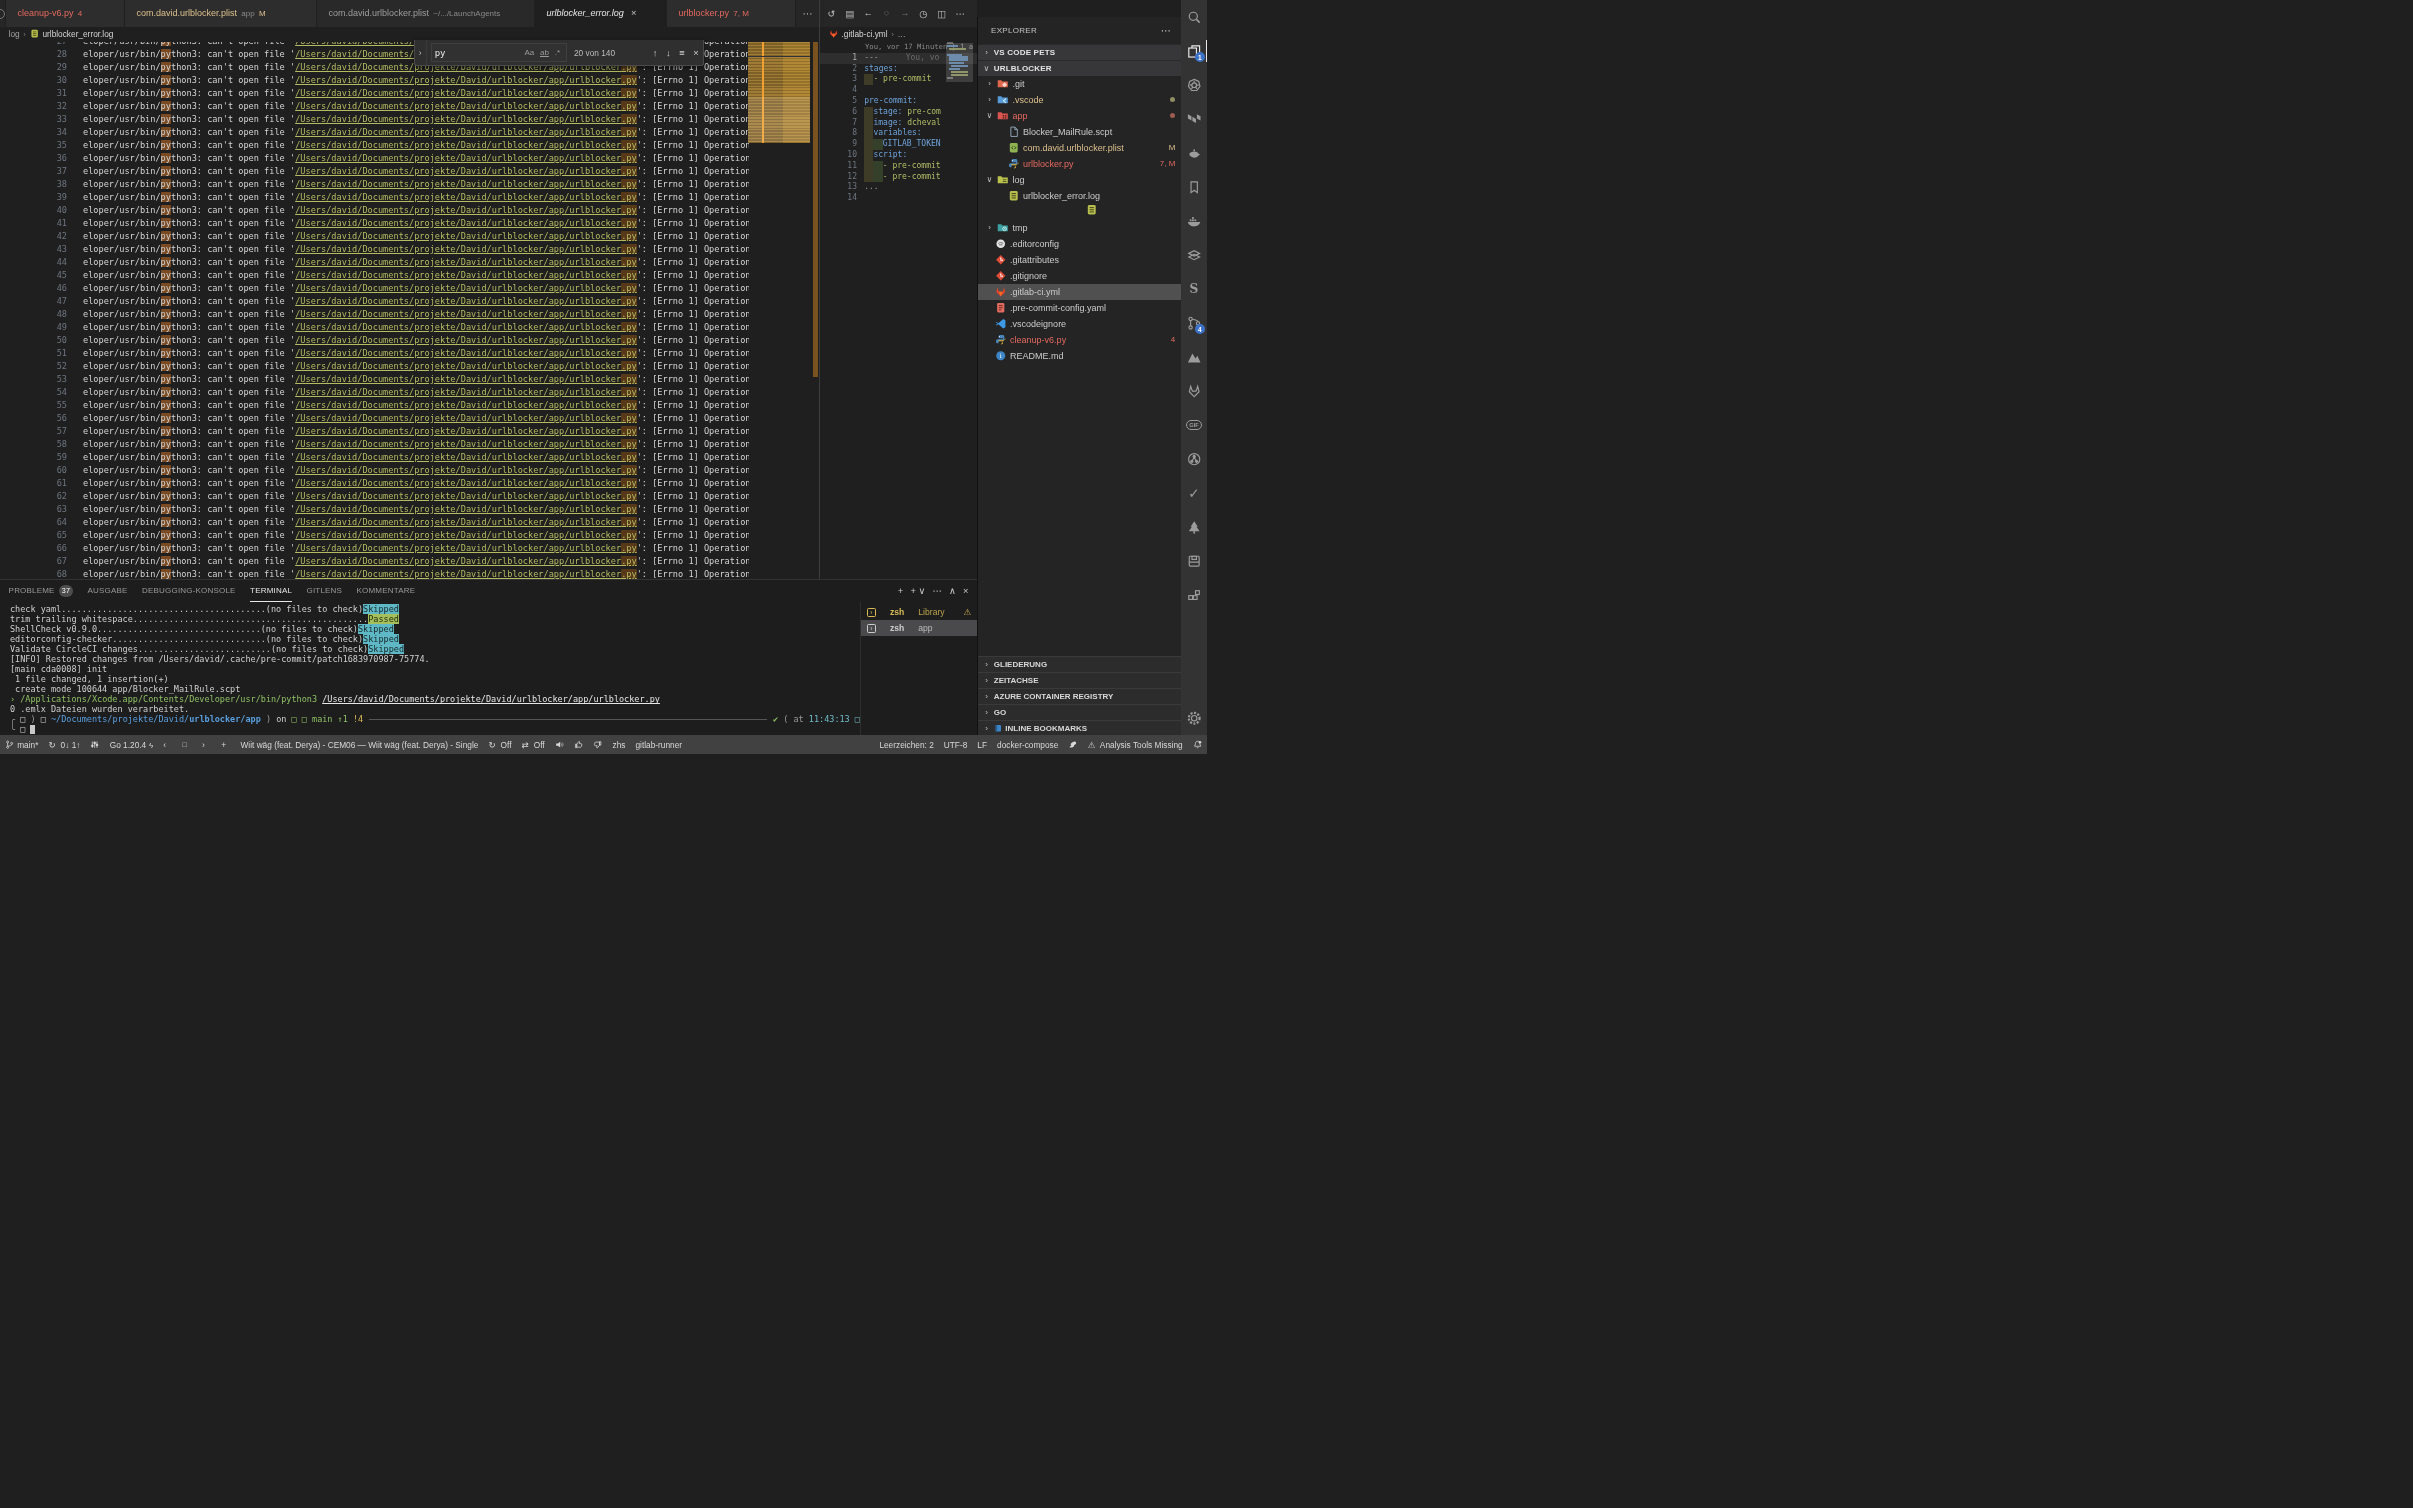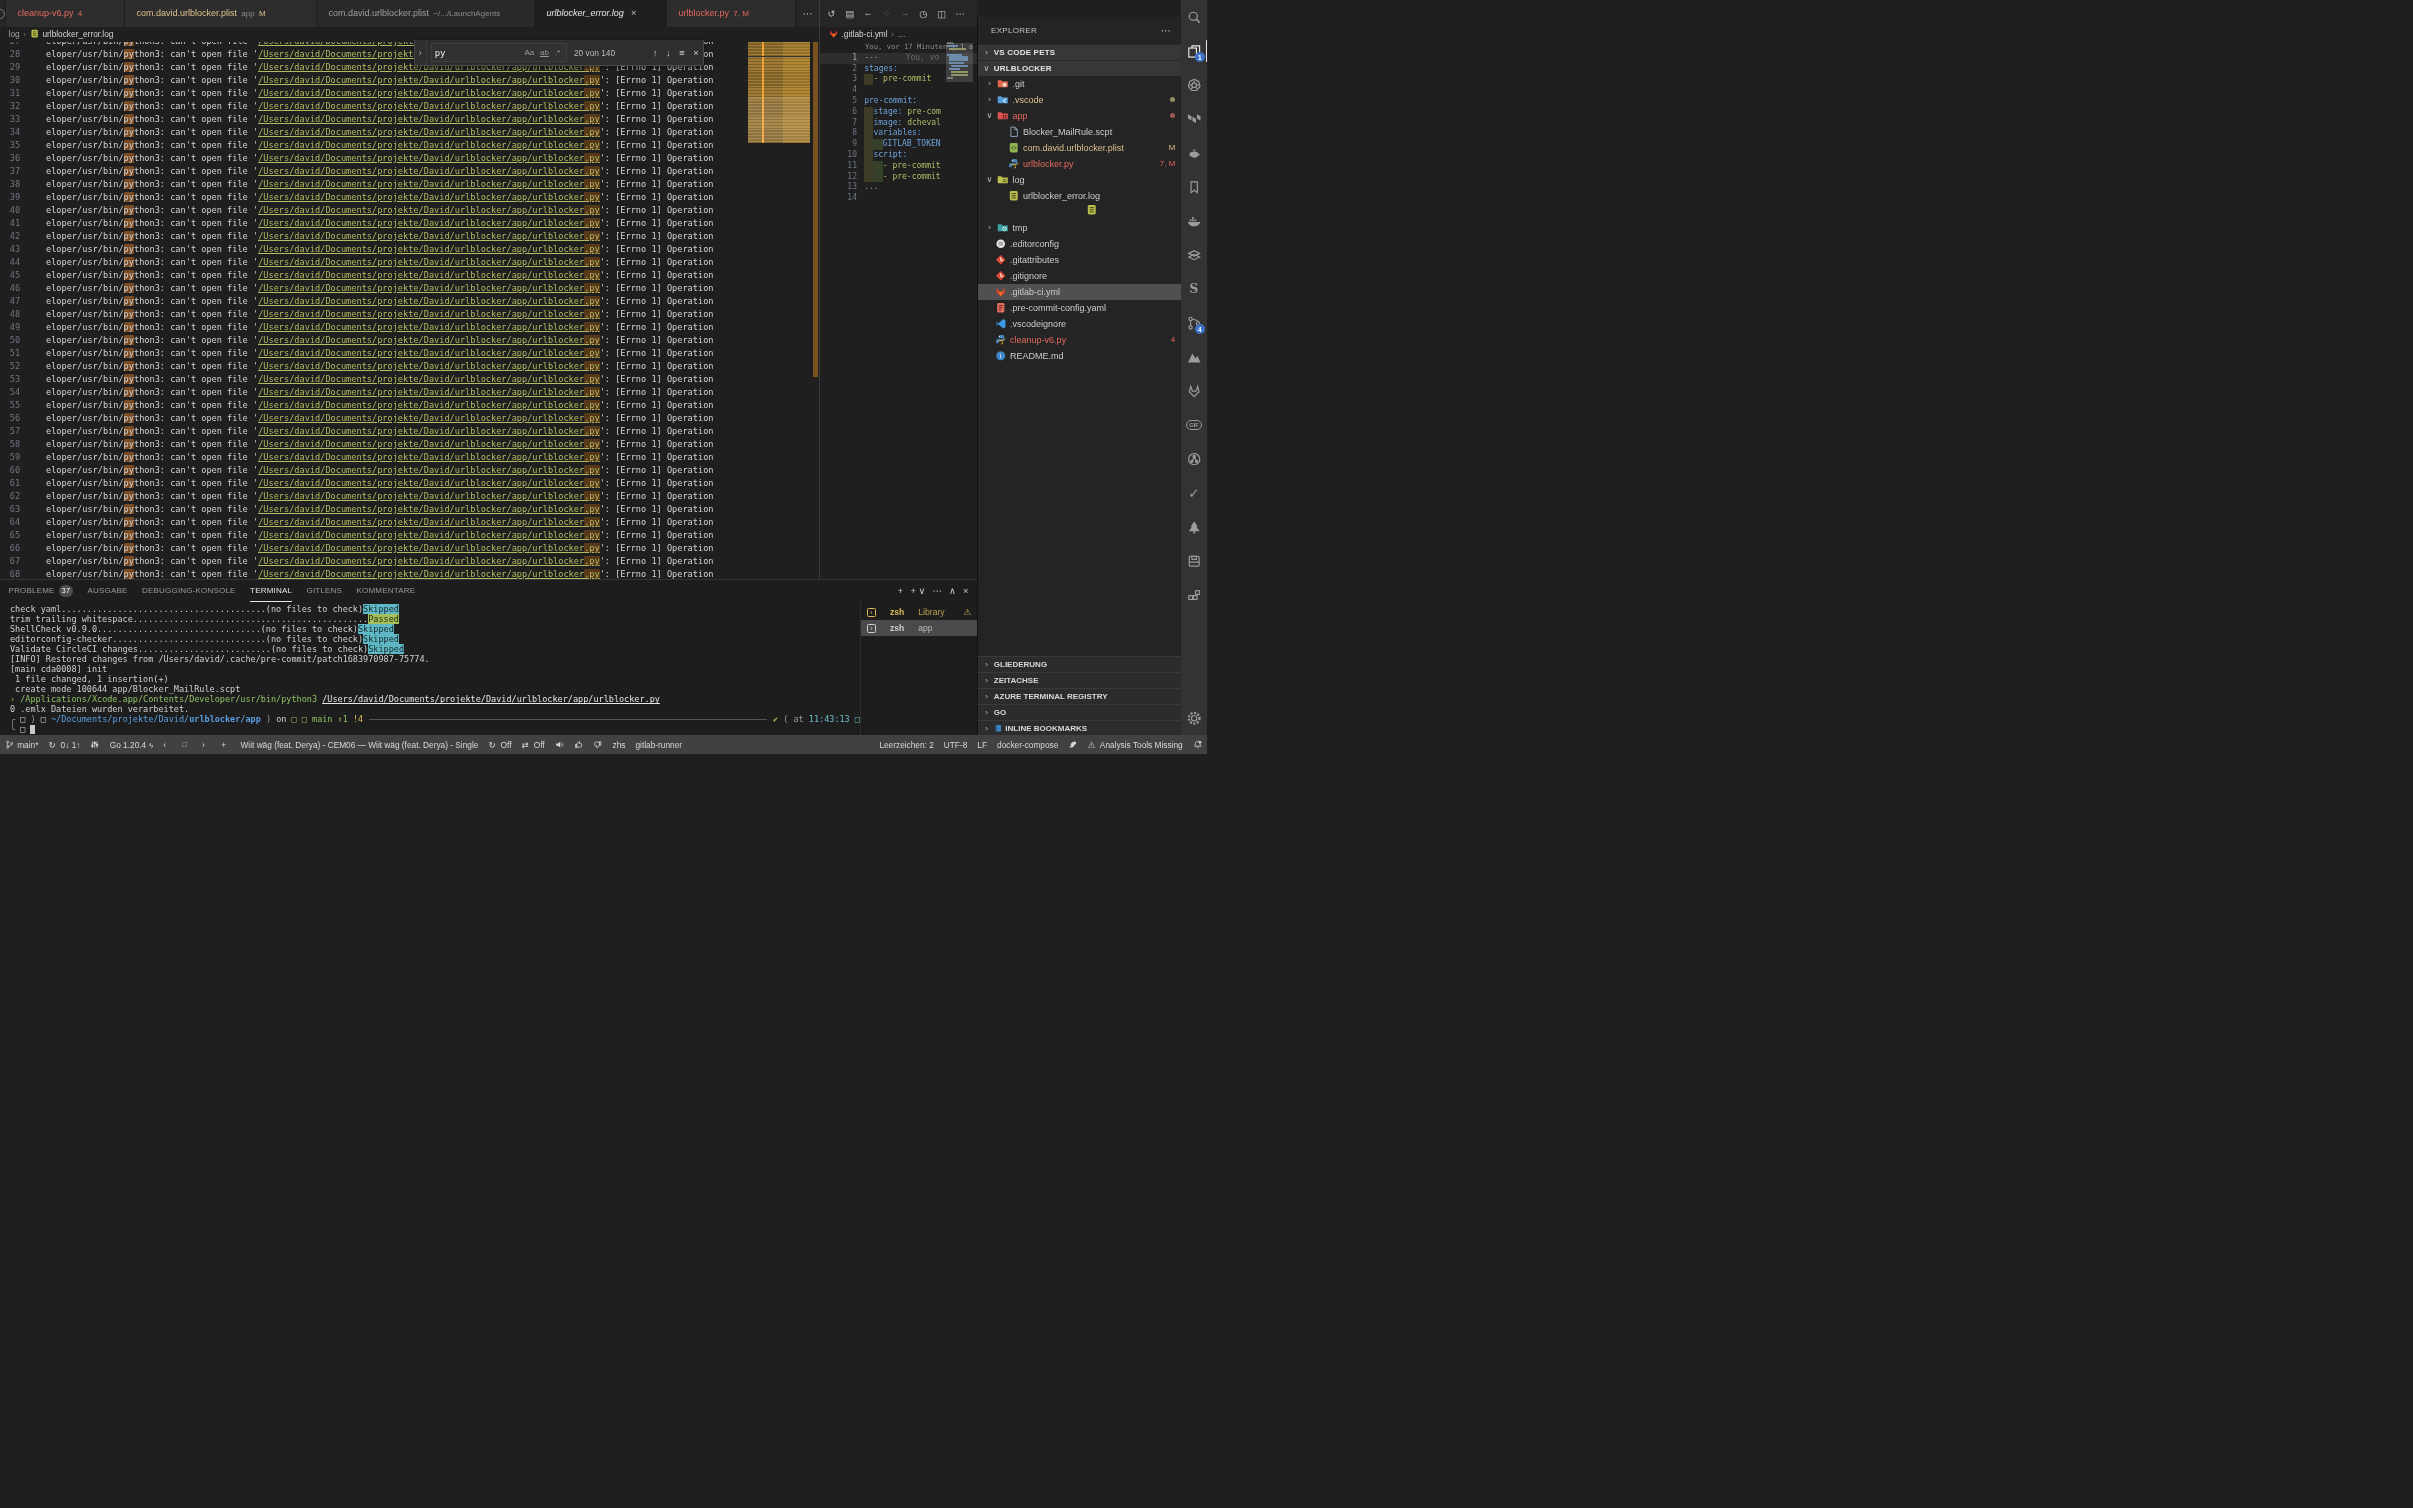--- a/index.html
+++ b/index.html
@@ -35,21 +35,21 @@
   .ed-action.dim { color:#6d6d6d; }
 
   
   .breadcrumb { height:15px; display:flex; align-items:center; gap:3.6px; padding:0 8.6px; font-size:8.3px; color:#a0a0a0; background:#1f1f1f; }
   .breadcrumb .sep { color:#7a7a7a; font-size:8px; }
 
   
   #editor-left { position:absolute; left:0; top:42px; right:0; bottom:0; overflow:hidden; }
   #log-lines { position:absolute; left:0; top:0; right:70px; bottom:0; overflow:hidden; }
   .lrow { display:flex; height:13px; line-height:13px; font-size:8.6px; white-space:pre; }
-  .lrow .gut { width:30px; text-align:center; color:#6e7681; flex:none; }
+  .lrow .gut { width:30px; text-align:right; color:#6e7681; flex:none;margin-left:37px; }
   .lrow .code { margin-left:16px; color:#d4d4d4; }
   .seg-m1 { background:#7a4a22; border-radius:0.7px; }
   .seg-link { color:#b4bb62; text-decoration:underline; }
   .seg-m2 { background:#57391a; color:#b4bb62; text-decoration:underline; border-radius:0.7px; }
   
   #minimap-left { position:absolute; top:0; right:8.6px; width:62px; height:101px;
      background:repeating-linear-gradient(180deg,#a07b35 0 1.4px,#7d5f28 1.4px 2.9px); }
   #minimap-left .zone2 { position:absolute; right:0; top:0; width:27px; height:100%; background:rgba(255,200,60,.18); }
   #minimap-left .brightcol { position:absolute; left:13.6px; top:0; width:2.2px; height:100%; background:#f0a030; }
   #minimap-left .darkline { position:absolute; left:0; top:13.6px; width:100%; height:1.4px; background:#30343a; }
@@ -562,21 +562,21 @@
         <div class="sb-bottom-row">
           <span class="sb-chev">›</span>
           <span>GLIEDERUNG</span>
         </div>
         <div class="sb-bottom-row">
           <span class="sb-chev">›</span>
           <span>ZEITACHSE</span>
         </div>
         <div class="sb-bottom-row">
           <span class="sb-chev">›</span>
-          <span>AZURE TERMINAL REGISTRY</span>
+          <span>AZURE CONTAINER REGISTRY</span>
         </div>
         <div class="sb-bottom-row">
           <span class="sb-chev">›</span>
           <span>GO</span>
         </div>
         <div class="sb-bottom-row">
           <span class="sb-chev">›</span>
           <svg class="book-ic" viewBox="0 0 16 16">
             <rect x="3" y="2" width="10" height="12" rx="1.5" fill="#3d85c6"></rect>
             <rect x="3" y="2" width="3" height="12" fill="#2a5e8c"></rect>

